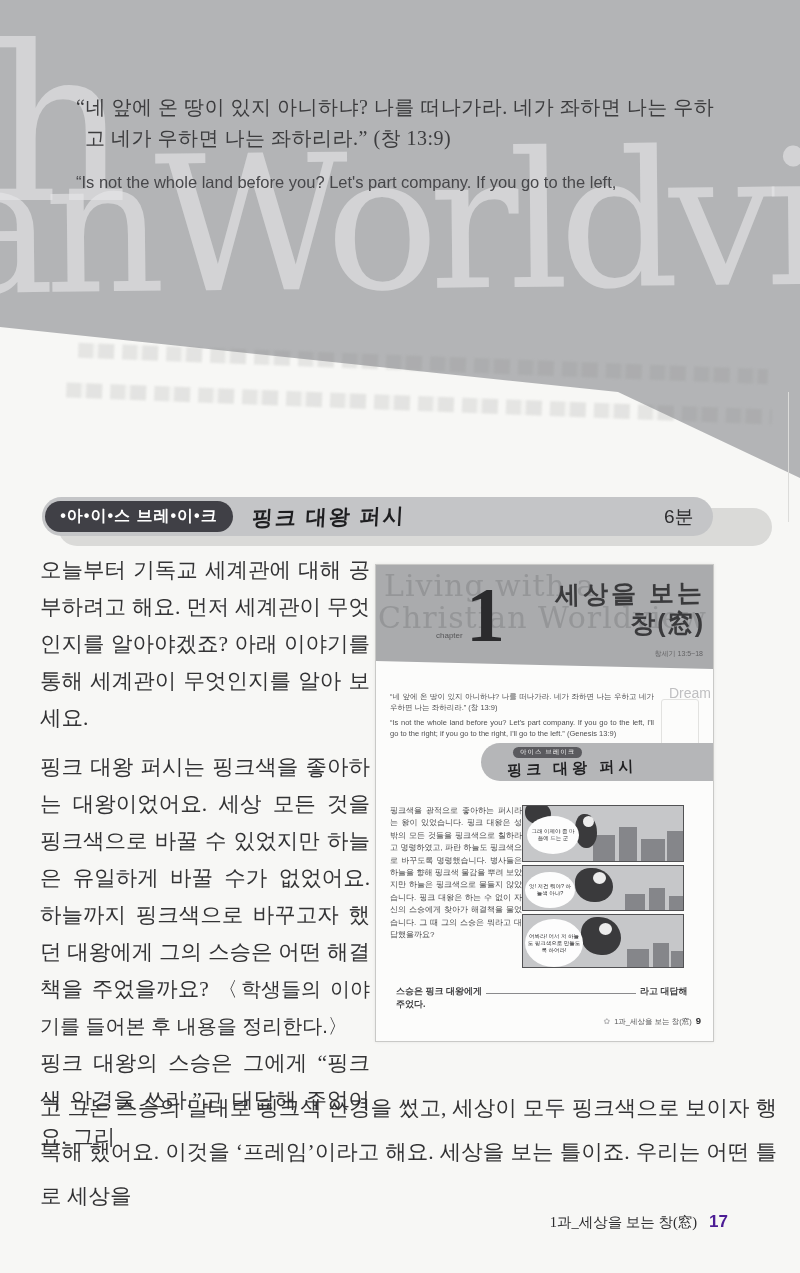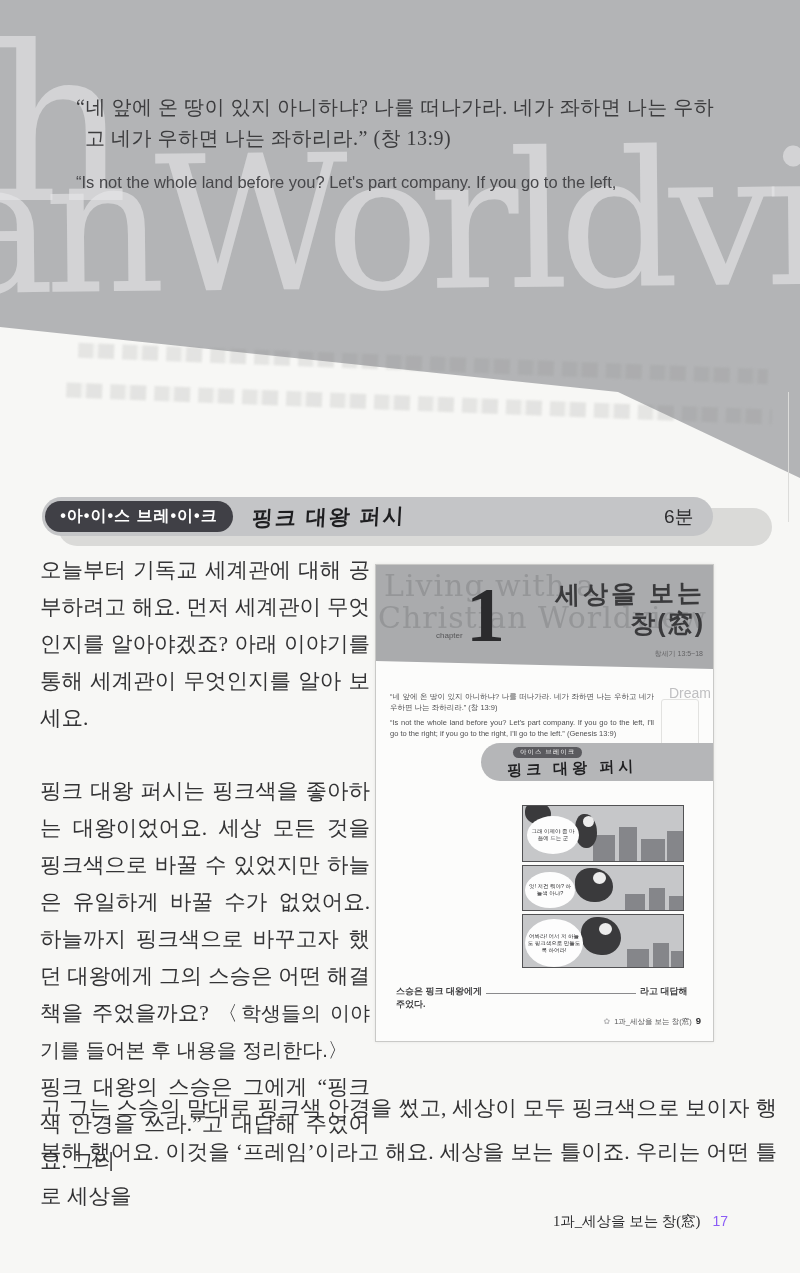--- a/index.html
+++ b/index.html
@@ -47,21 +47,21 @@
   .bar-title{left:252px;top:503px;font-size:21px;font-weight:bold;color:#1e1e20;
     letter-spacing:2px;transform:skewX(-4deg) rotate(-1deg);
     font-family:"Liberation Sans","DejaVu Sans",sans-serif;}
   .bar-time{left:664px;top:504px;font-size:19px;color:#2e2e30;
     font-family:"Liberation Sans","DejaVu Sans",sans-serif;}
 
   
   .col-left{left:40px;top:552px;width:330px;font-size:21.5px;line-height:37px;
     text-align:justify;color:#333335;}
   .col-left p{margin:0;}
-  .col-left .gap{margin-top:36px;}
+  .col-left .gap{margin-top:12px;}
   .note-sans{font-family:"Liberation Sans","DejaVu Sans",sans-serif;font-size:20px;}
   .para-wide{left:40px;top:1086px;width:737px;font-size:21.5px;line-height:44px;
     text-align:justify;color:#333335;}
 
   
   .card{left:375px;top:564px;width:337px;height:476px;background:#fcfcfb;
     border:1px solid #c9c9c7;box-shadow:0 0 3px rgba(0,0,0,.08);overflow:hidden;}
   .card .abs{position:absolute;}
   .mini-band{left:0;top:0;width:337px;height:106px;background:#aaabad;
     clip-path:polygon(0 0,337px 0,337px 104px,0 96px);overflow:hidden;}
@@ -110,21 +110,21 @@
     color:#3f3f41;font-family:"Liberation Sans","DejaVu Sans",sans-serif;}
   .fillin .line{display:inline-block;width:150px;border-bottom:1px solid #8a8a8c;height:8px;margin:0 4px;}
   .mini-footer{right:12px;top:450px;font-size:7.5px;color:#58585a;
     font-family:"Liberation Sans","DejaVu Sans",sans-serif;display:flex;align-items:baseline;gap:4px;}
   .mini-footer .flower{color:#b9b9bb;font-size:8px;}
   .mini-footer .pg{font-size:9.5px;font-weight:bold;color:#2e2e30;}
 
   
   .page-footer{right:72px;top:1212px;display:flex;align-items:baseline;gap:12px;}
   .page-footer .lbl{font-size:14.5px;color:#2c2c2e;}
-  .page-footer .num{font-size:14px;font-weight:normal;color:#8b5cf6;
+  .page-footer .num{font-size:17px;font-weight:bold;color:#4c1d95;
     font-family:"Liberation Sans","DejaVu Sans",sans-serif;}
 </style>
 </head>
 <body>
 
 <div class="abs band">
   <div class="abs wm wm-h">h</div>
   <div class="abs wm wm-word">anWorldview</div>
   <div class="abs quote-kr">
     <div class="l1">“네 앞에 온 땅이 있지 아니하냐? 나를 떠나가라. 네가 좌하면 나는 우하</div>
@@ -171,20 +171,21 @@
   <div class="abs mini-dream">Dream</div>
   <div class="abs mini-dreambox"></div>
 
   <div class="abs mini-banner">
     <div class="abs mini-banner-badge">
       <span>아이스 브레이크</span>
     </div>
     <div class="abs mini-banner-title">핑크 대왕 퍼시</div>
   </div>
 
+  <div class="abs mini-story">핑크색을 광적으로 좋아하는 퍼시라는 왕이 있었습니다. 핑크 대왕은 성 밖의 모든 것들을 핑크색으로 칠하라고 명령하였고, 파란 하늘도 핑크색으로 바꾸도록 명령했습니다. 병사들은 하늘을 향해 핑크색 물감을 뿌려 보았지만 하늘은 핑크색으로 물들지 않았습니다. 핑크 대왕은 하는 수 없이 자신의 스승에게 찾아가 해결책을 물었습니다. 그 때 그의 스승은 뭐라고 대답했을까요?</div>
 
   <div class="abs comic">
     <div class="panel p1">
       <div class="sky" style="left:70px;width:22px;height:26px;"></div>
       <div class="sky" style="left:96px;width:18px;height:34px;"></div>
       <div class="sky" style="left:118px;width:24px;height:22px;"></div>
       <div class="sky" style="left:144px;width:16px;height:30px;"></div>
       <div class="blob" style="left:2px;top:-4px;width:26px;height:22px;"></div>
       <div class="blob" style="left:52px;top:8px;width:22px;height:34px;"></div>
       <div class="face" style="left:60px;top:10px;width:11px;height:11px;"></div>

